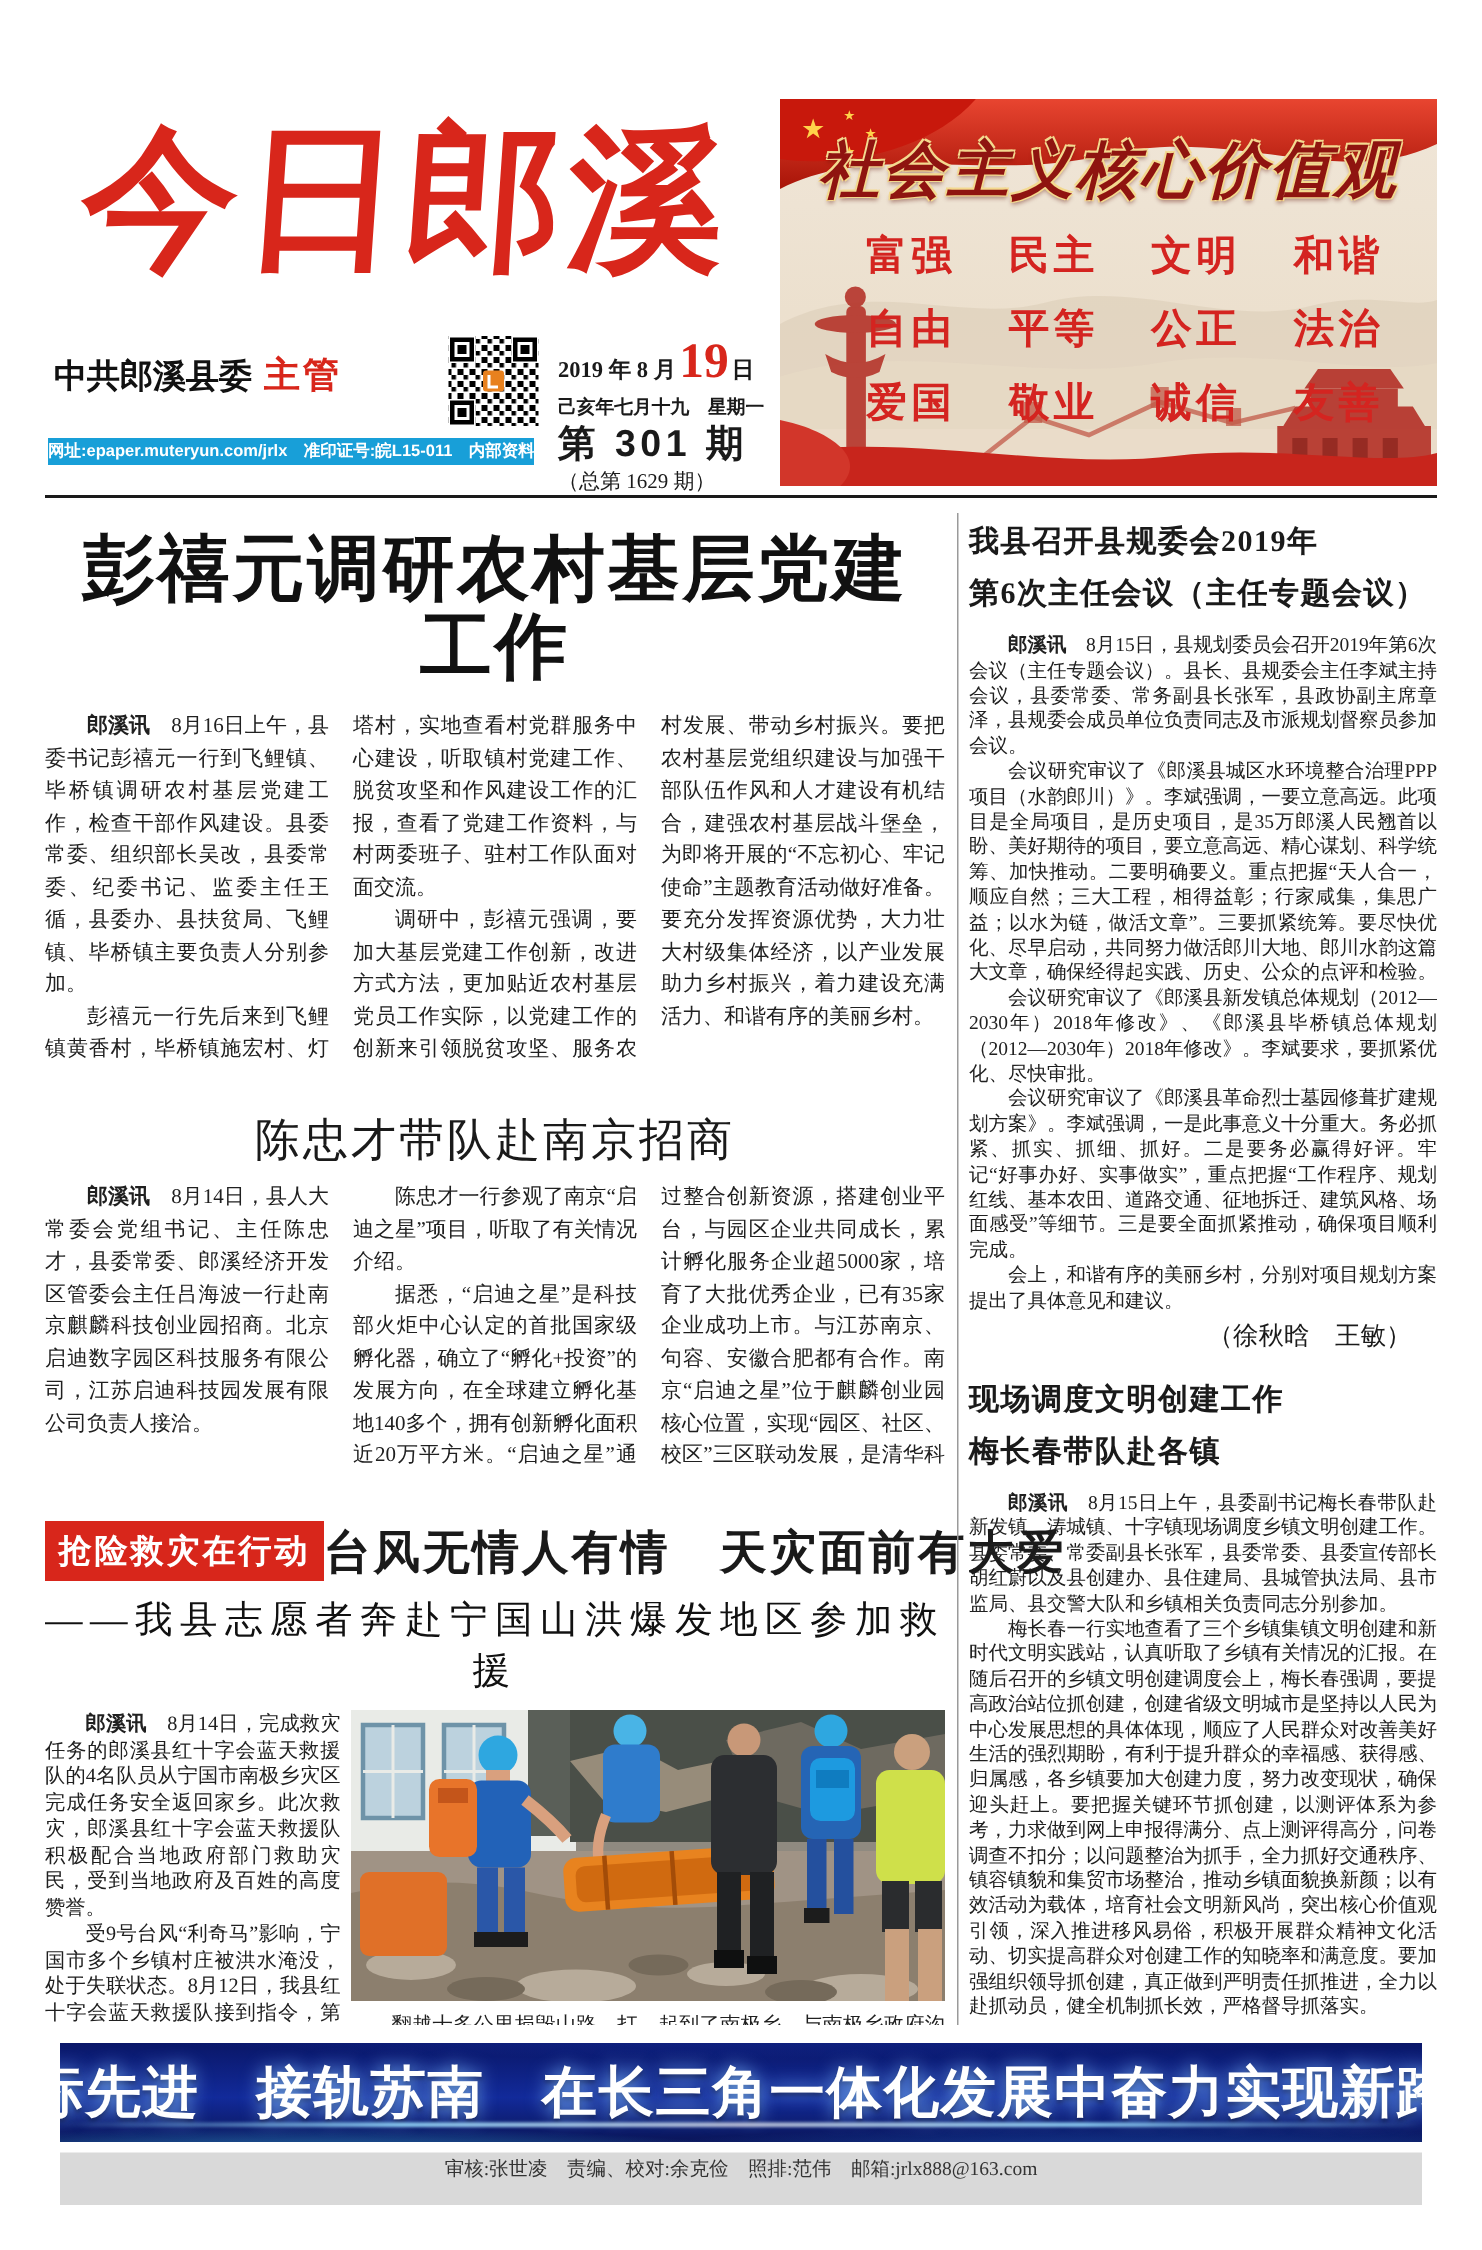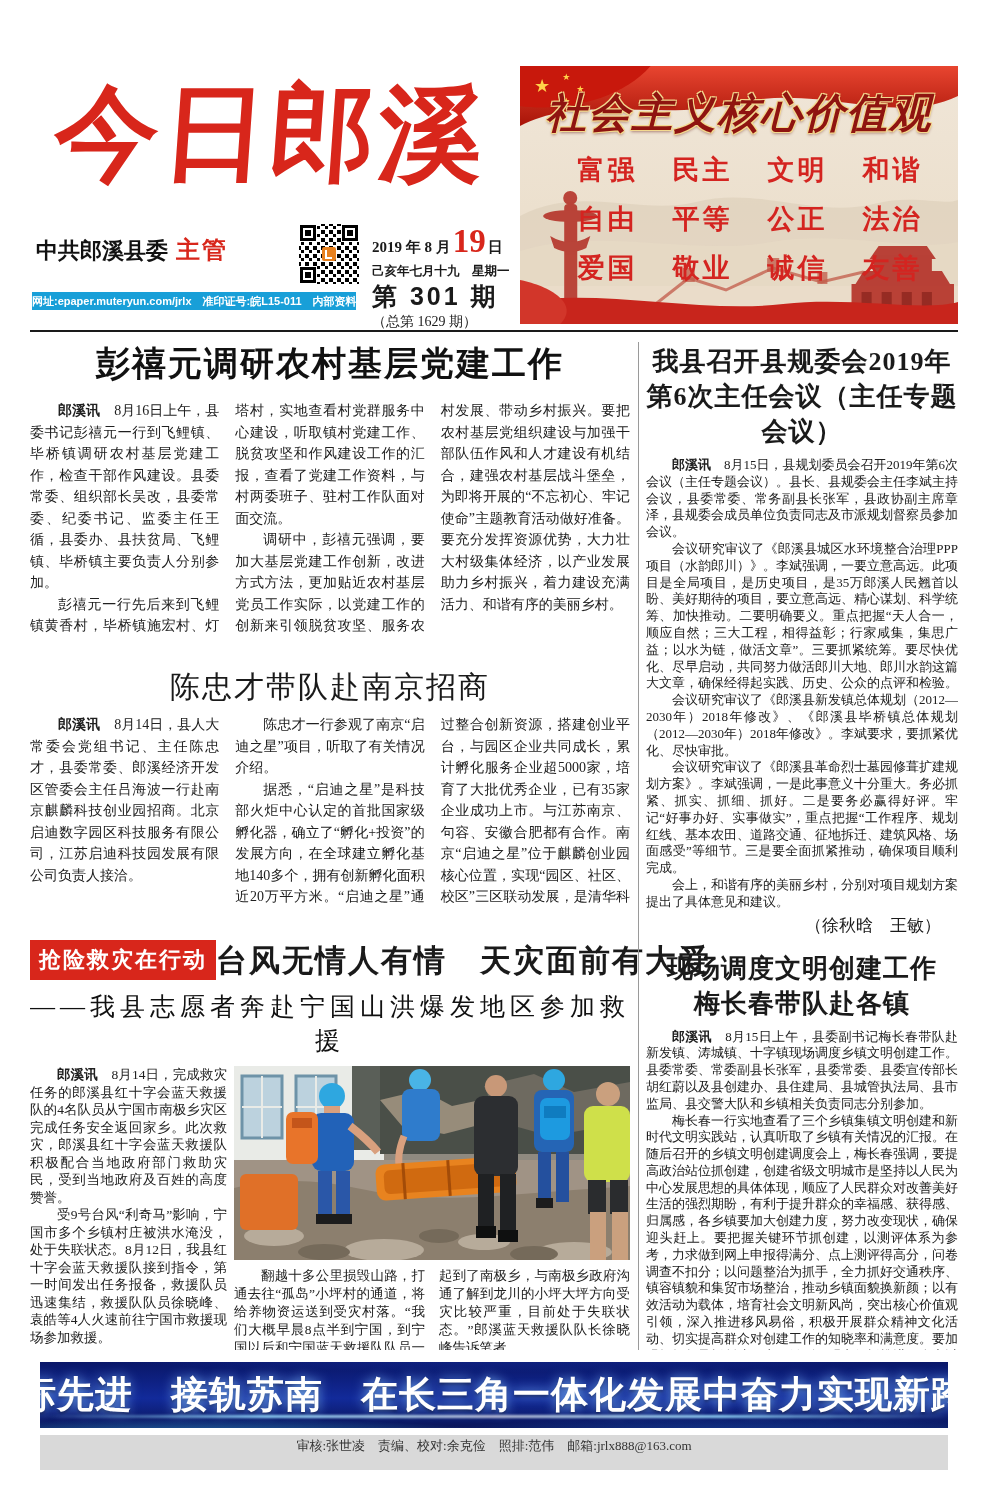--- a/index.html
+++ b/index.html
@@ -33,41 +33,41 @@
       row-gap:13px;text-align:center;}
   .vb-grid span{font-size:27px;font-weight:bold;color:#d42420;letter-spacing:3px;font-family:"Liberation Sans",sans-serif;}
   
   .main{display:flex;margin-top:6px;height:1012px;overflow:hidden;}
   .left-col{width:600px;flex:none;}
   .v-divider{width:1px;background:#9a9a9a;margin:4px 7px 0 8px;flex:none;}
   .right-col{flex:1;min-width:0;}
   .bp{margin:0;text-indent:2em;text-align:justify;font-size:14px;line-height:21.5px;color:#202020;}
   .dl{font-weight:bold;}
   
-  .a1-title{margin:0;text-align:center;font-size:34px;line-height:52px;font-weight:bold;letter-spacing:2px;color:#111;}
+  .a1-title{margin:16px;text-align:center;font-size:48px;line-height:52px;font-weight:bold;letter-spacing:2px;color:#111;}
   .a1-body{margin-top:10px;height:252px;column-count:3;column-gap:16px;column-fill:auto;overflow:hidden;}
   
   .a3-title{margin:16px 0 0;text-align:center;font-size:30px;line-height:38px;font-weight:normal;letter-spacing:2px;}
   .a3-body{margin-top:8px;height:214px;column-count:3;column-gap:16px;column-fill:auto;overflow:hidden;}
   
   .rescue{margin-top:12px;}
   .rescue-head{display:flex;align-items:flex-start;}
   .red-badge{background:#d8261b;color:#fff;font-weight:bold;font-size:22px;letter-spacing:2px;
       padding:5px 9px;flex:none;}
   .rescue-title{flex:1;text-align:center;font-size:31px;font-weight:bold;letter-spacing:2px;white-space:nowrap;}
   .rescue-sub{margin-top:8px;text-align:center;font-size:25px;letter-spacing:5px;color:#111;line-height:34px;}
   .rescue-body{display:flex;margin-top:8px;}
   .rescue-left{width:197px;flex:none;height:336px;overflow:hidden;}
   .rescue-left .bp{font-size:13.5px;line-height:17.5px;}
   .rescue-right{margin-left:7px;width:396px;flex:none;}
   .photo{width:396px;height:194px;display:block;}
   .photo-cols{margin-top:7px;height:106px;column-count:2;column-gap:14px;column-fill:auto;overflow:hidden;}
   .photo-cols .bp{font-size:13.5px;line-height:18px;text-indent:2em;}
   
-  .r-title{margin:6px 0 0;text-align:center;font-size:26px;line-height:35px;font-weight:bold;letter-spacing:1px;}
+  .r-title{margin:6px 0 0;text-align:left;font-size:20px;line-height:35px;font-weight:bold;letter-spacing:1px;}
   .r-body{margin-top:8px;}
   .r-body .bp{font-size:13px;line-height:16.8px;}
   .r-byline{margin:3px 0 0;text-align:right;padding-right:1em;font-size:17px;}
   .mt14{margin-top:14px;}
   
   .slogan-banner{margin:12px 10px 0;height:66px;position:relative;display:flex;align-items:center;justify-content:center;overflow:hidden;
      background:
        radial-gradient(ellipse 60% 55% at 18% 118%, rgba(64,200,255,.65), transparent 60%),
        radial-gradient(ellipse 45% 50% at 42% 128%, rgba(230,80,220,.45), transparent 60%),
        radial-gradient(ellipse 70% 60% at 78% 120%, rgba(40,130,255,.55), transparent 60%),

